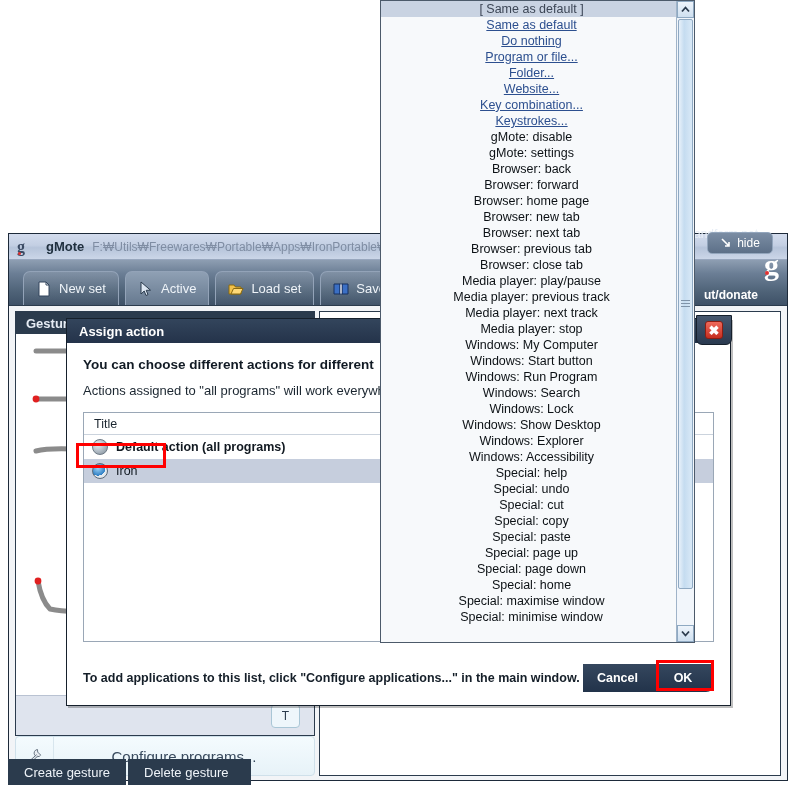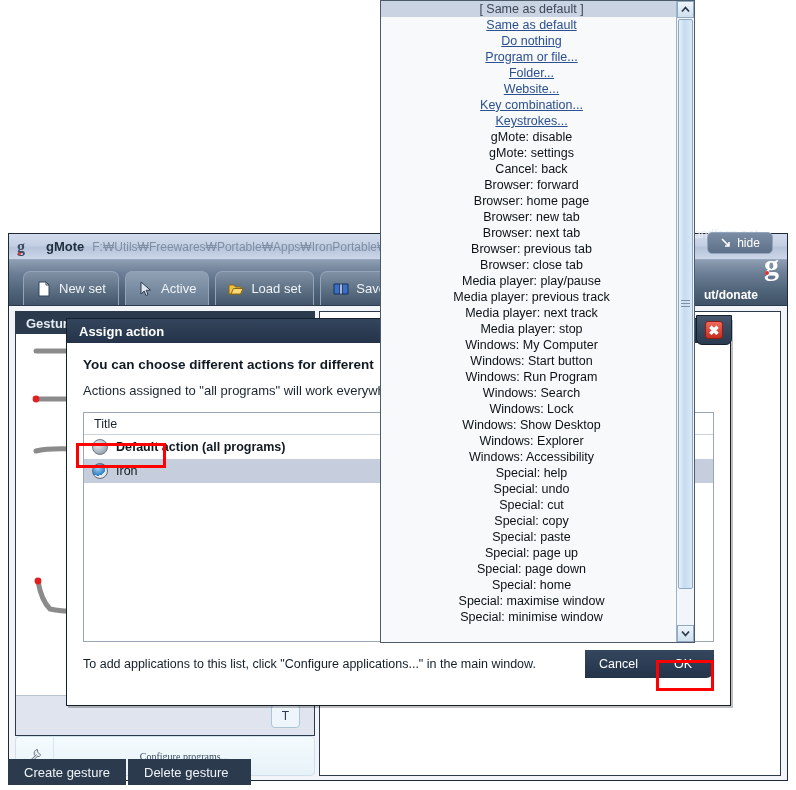--- a/index.html
+++ b/index.html
@@ -54,21 +54,21 @@
   #gesture-foot{position:absolute;left:0;right:0;bottom:0;height:40px;background:#dfe4ee;
       border-top:1px solid #b9c2d2;display:flex;align-items:center;justify-content:flex-end;padding-right:14px;box-sizing:border-box;}
   #gesture-foot .gf-btn{border:1px solid #a9c6d6;background:#eef6fb;border-radius:4px;height:24px;
       display:flex;align-items:center;padding:0 10px;font-size:12px;color:#2b3b4d;box-sizing:border-box;}
 
   #configure-bar{position:absolute;left:6px;bottom:4px;width:300px;height:40px;
       border:1px solid #cfe0ea;background:linear-gradient(to bottom,#f4fbfe,#e7f2f8);
       border-radius:4px;display:flex;align-items:center;box-sizing:border-box;}
   #configure-bar .cb-icon{width:38px;display:flex;align-items:center;justify-content:center;
       border-right:1px solid #d8e6ee;height:100%;box-sizing:border-box;}
-  #configure-bar .cb-label{flex:1;text-align:center;font-size:10px;color:#384a5e;font-family:Liberation Serif, serif;}
+  #configure-bar .cb-label{flex:1;text-align:center;font-size:15px;color:#384a5e;}
 
   #right-pane{position:absolute;left:310px;top:4px;right:6px;bottom:4px;background:#fff;
       border:1px solid #2b3b4d;box-sizing:border-box;}
   .btab{height:26px;background:#2b3b4d;color:#eef3f8;font-size:13px;display:flex;align-items:center;
       padding:0 16px;box-sizing:border-box;}
   .btab.second{margin-left:2px;padding-right:22px;}
 
   
   #tabstrip{position:absolute;left:8px;top:759px;display:flex;z-index:40;}
 
@@ -94,22 +94,22 @@
       padding-left:10px;font-size:12.5px;color:#1b2630;box-sizing:border-box;}
   .approw{height:24px;display:flex;align-items:center;padding-left:8px;gap:8px;font-size:12.5px;
       color:#101820;box-sizing:border-box;}
   .approw.selected{background:#c6cedd;}
   .approw.bold{font-weight:bold;}
   .appicon{width:16px;height:16px;border-radius:50%;flex:0 0 auto;}
   .appicon.globe{background:radial-gradient(circle at 35% 32%,#e9eef2 0%,#b9c3cc 45%,#7d8a96 100%);
       border:1px solid #6e7a86;box-sizing:border-box;}
   .appicon.iron{background:radial-gradient(circle at 35% 30%,#9fd4f6 0%,#2f7fc4 55%,#e9eef2 56%,#cfd8e0 100%);
       border:1px solid #5c6b79;box-sizing:border-box;}
-  #assign-foot{position:absolute;left:16px;right:16px;bottom:26px;height:30px;display:flex;
-      align-items:center;}
+  #assign-foot{position:absolute;left:16px;right:16px;bottom:12px;height:30px;display:flex;
+      align-items:center;font-weight:bold;}
   #assign-foot .note{font-size:12.5px;color:#141e28;}
   #assign-foot .btns{margin-left:auto;display:flex;align-items:center;}
   .dlgbtn{height:28px;min-width:62px;background:linear-gradient(to bottom,#35475e,#22334a);
       color:#ffffff;font-size:12.5px;display:flex;align-items:center;justify-content:center;
       padding:0 14px;box-sizing:border-box;text-align:center;}
   .dlgbtn.ok{border-radius:0 0 8px 0;}
 
   
   .redbox{position:absolute;border:3px solid #ff0000;box-sizing:border-box;z-index:60;pointer-events:none;}
 
@@ -327,21 +327,21 @@
         <div class="dditem hl">[ Same as default ]</div>
         <div class="dditem link">Same as default</div>
         <div class="dditem link">Do nothing</div>
         <div class="dditem link">Program or file...</div>
         <div class="dditem link">Folder...</div>
         <div class="dditem link">Website...</div>
         <div class="dditem link">Key combination...</div>
         <div class="dditem link">Keystrokes...</div>
         <div class="dditem">gMote: disable</div>
         <div class="dditem">gMote: settings</div>
-        <div class="dditem">Cancel: back</div>
+        <div class="dditem">Browser: back</div>
         <div class="dditem">Browser: forward</div>
         <div class="dditem">Browser: home page</div>
         <div class="dditem">Browser: new tab</div>
         <div class="dditem">Browser: next tab</div>
         <div class="dditem">Browser: previous tab</div>
         <div class="dditem">Browser: close tab</div>
         <div class="dditem">Media player: play/pause</div>
         <div class="dditem">Media player: previous track</div>
         <div class="dditem">Media player: next track</div>
         <div class="dditem">Media player: stop</div>

